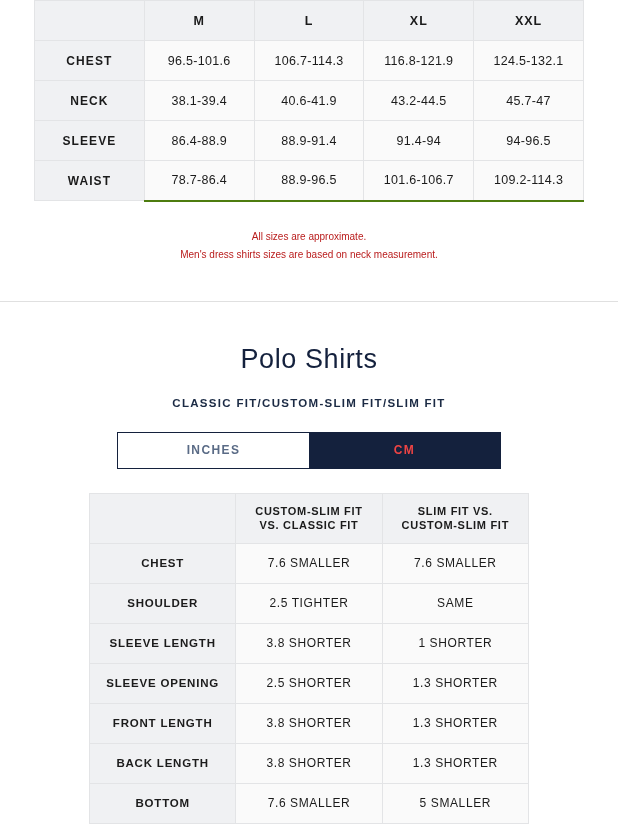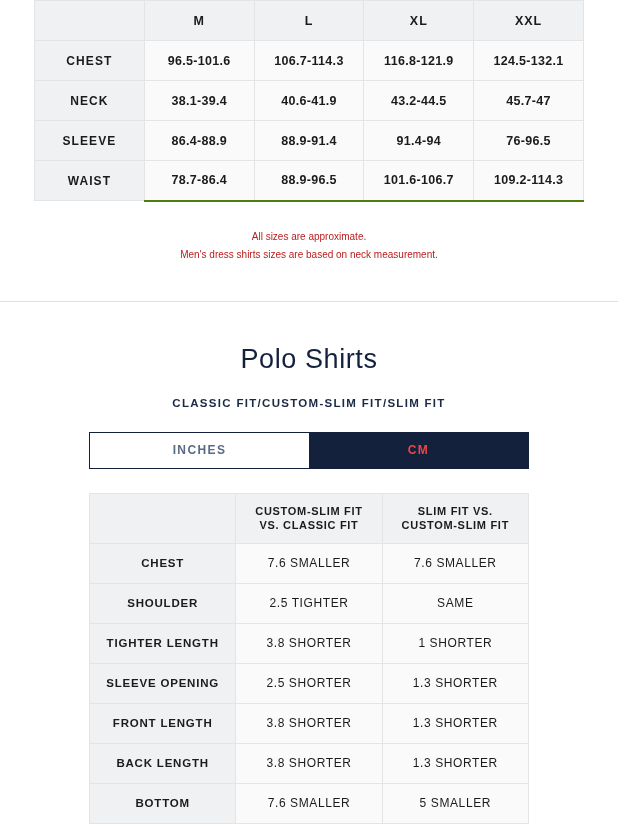--- a/index.html
+++ b/index.html
@@ -48,21 +48,21 @@
   }
   table.size-table tbody th {
     background: #f0f1f3;
     font-weight: bold;
     letter-spacing: 1.1px;
     font-size: 12px;
     width: 84px;
   }
   table.size-table tbody td {
     background: #fafafa;
-    font-weight: bold;
+    font-weight: normal;
   }
   table.size-table tbody tr:last-child td {
     border-bottom: 2px solid #4d7c0f;
   }
   table.size-table tbody tr:last-child th {
     border-bottom: 1px solid #e3e4e6;
   }
 
   .notes {
     margin: 26px 34px 0 34px;
@@ -93,21 +93,21 @@
     font-size: 11.5px;
     font-weight: bold;
     letter-spacing: 1.3px;
     color: #1b2a44;
     margin-top: 20px;
   }
 
   
   .toggle {
     margin: 23px auto 12px auto;
-    width: 440px;
+    width: 384px;
     height: 37px;
     display: flex;
     border: 1px solid #14213d;
   }
   .toggle .opt {
     flex: 1;
     display: flex;
     align-items: center;
     justify-content: center;
     font-size: 12px;
@@ -195,21 +195,21 @@
           <td>38.1-39.4</td>
           <td>40.6-41.9</td>
           <td>43.2-44.5</td>
           <td>45.7-47</td>
         </tr>
         <tr>
           <th>SLEEVE</th>
           <td>86.4-88.9</td>
           <td>88.9-91.4</td>
           <td>91.4-94</td>
-          <td>76-96.5</td>
+          <td>94-96.5</td>
         </tr>
         <tr>
           <th>WAIST</th>
           <td>78.7-86.4</td>
           <td>88.9-96.5</td>
           <td>101.6-106.7</td>
           <td>109.2-114.3</td>
         </tr>
       </tbody>
     </table>
@@ -250,21 +250,21 @@
           <th>CHEST</th>
           <td>7.6 SMALLER</td>
           <td>7.6 SMALLER</td>
         </tr>
         <tr>
           <th>SHOULDER</th>
           <td>2.5 TIGHTER</td>
           <td>SAME</td>
         </tr>
         <tr>
-          <th>TIGHTER LENGTH</th>
+          <th>SLEEVE LENGTH</th>
           <td>3.8 SHORTER</td>
           <td>1 SHORTER</td>
         </tr>
         <tr>
           <th>SLEEVE OPENING</th>
           <td>2.5 SHORTER</td>
           <td>1.3 SHORTER</td>
         </tr>
         <tr>
           <th>FRONT LENGTH</th>

